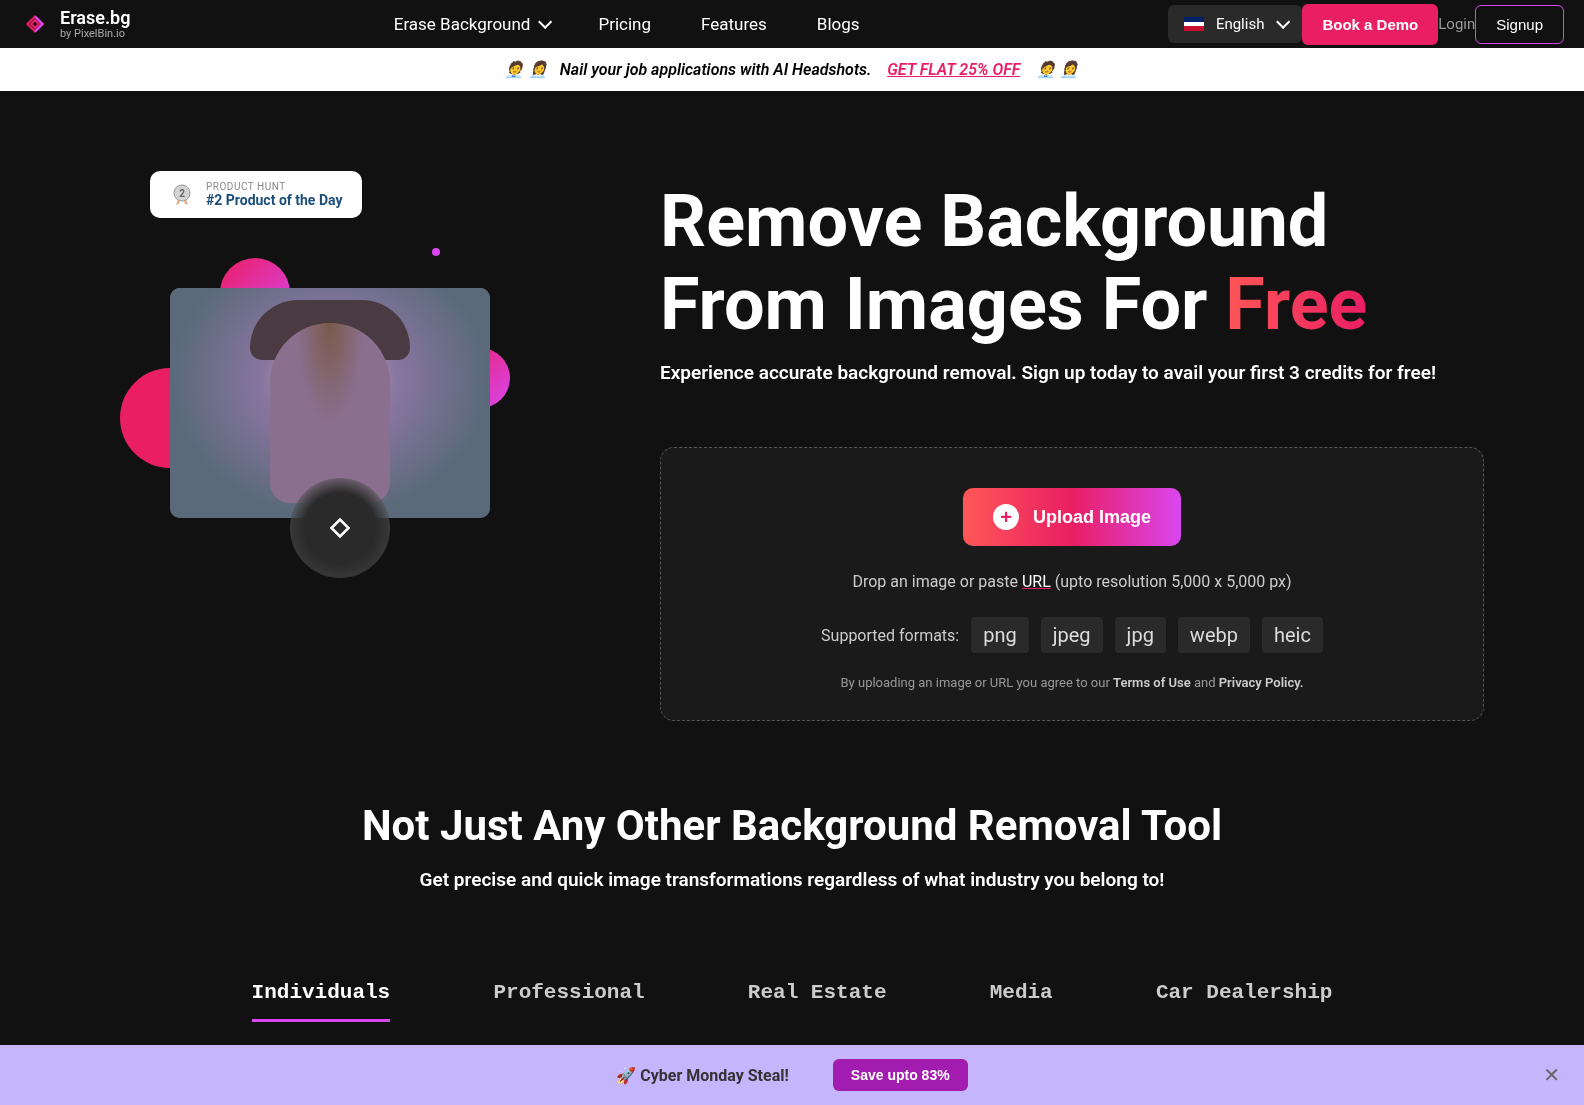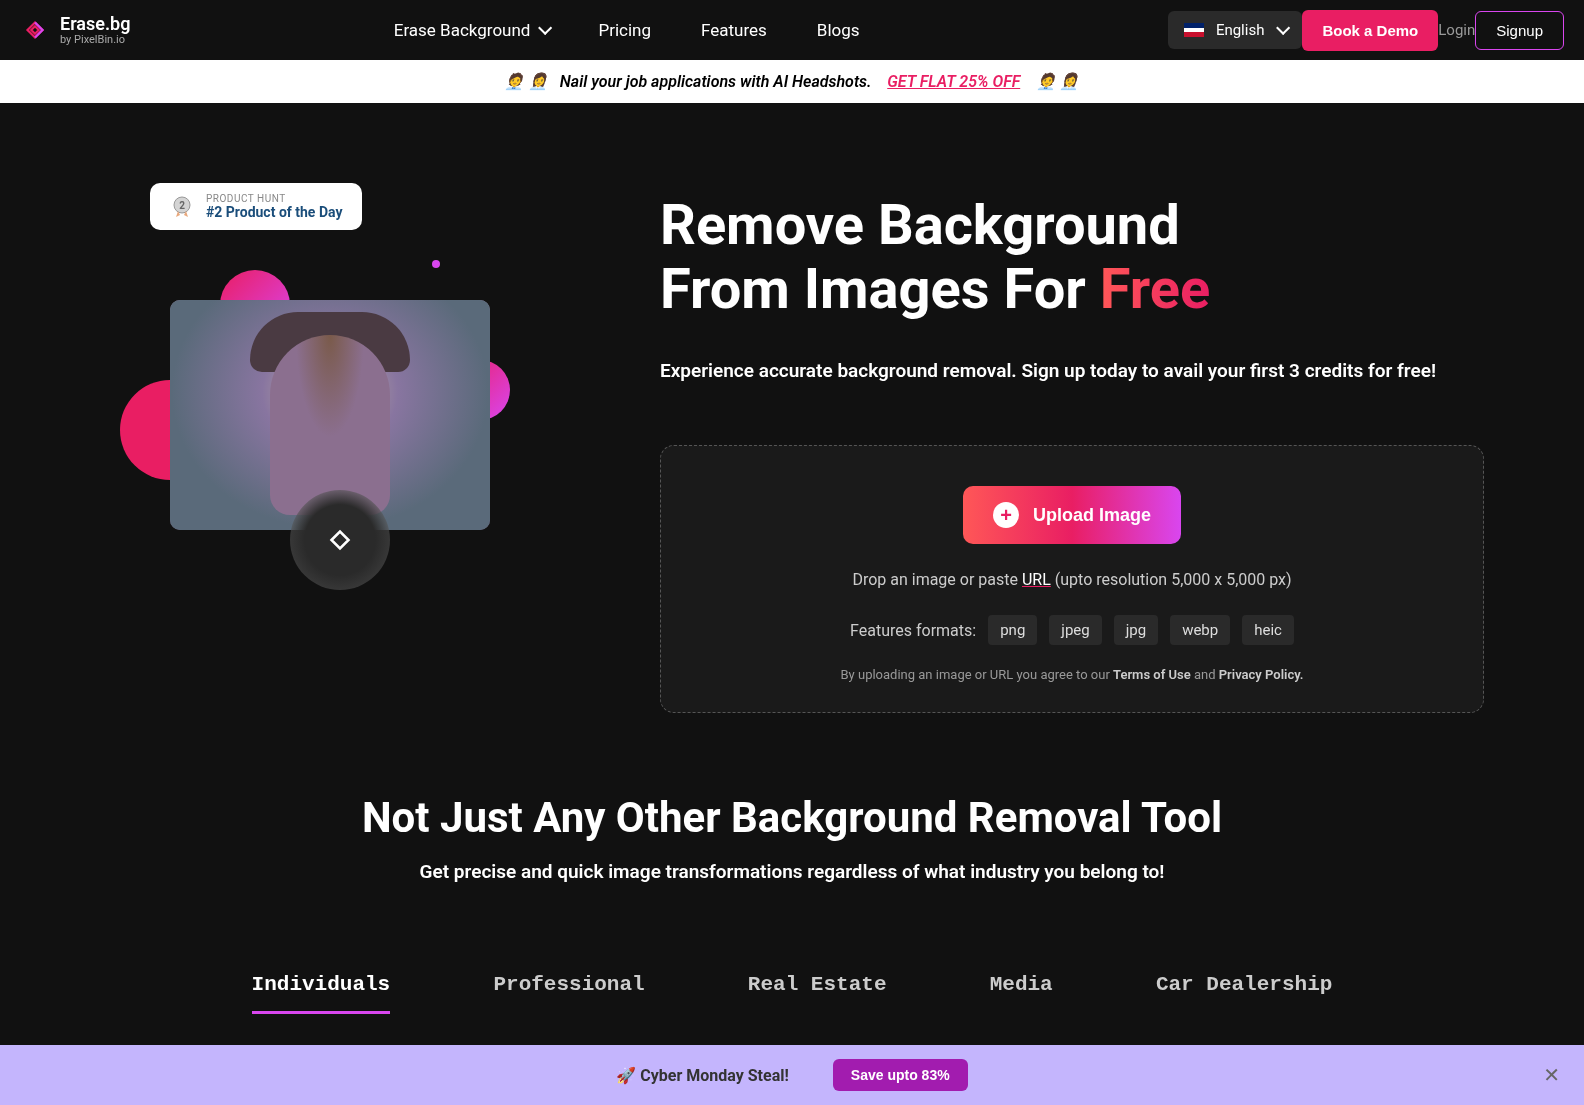--- a/index.html
+++ b/index.html
@@ -17,21 +17,21 @@
   position: relative;
 }
 
 
 .header {
   display: flex;
   align-items: center;
   justify-content: space-between;
   padding: 12px 20px;
   background: #111111;
-  height: 60px;
+  height: 48px;
 }
 .logo-area {
   display: flex;
   align-items: center;
   gap: 10px;
 }
 .logo-icon {
   width: 30px;
   height: 30px;
 }
@@ -256,24 +256,24 @@
   display: flex;
   align-items: center;
   justify-content: center;
 }
 
 .hero-right {
   flex: 1;
   padding-top: 10px;
 }
 .hero-title {
-  font-size: 56px;
+  font-size: 72px;
   font-weight: 700;
   line-height: 1.15;
-  margin-bottom: 35px;
+  margin-bottom: 12px;
 }
 .hero-title .free {
   color: #e91e63;
   background: linear-gradient(90deg, #ff5757, #e91e63);
   -webkit-background-clip: text;
   -webkit-text-fill-color: transparent;
 }
 .hero-sub {
   font-size: 19px;
   font-weight: 600;
@@ -330,21 +330,21 @@
   align-items: center;
   justify-content: center;
   gap: 12px;
   font-size: 16px;
   color: #ccc;
 }
 .format-tag {
   background: #2a2a2a;
   padding: 6px 12px;
   border-radius: 4px;
-  font-size: 15px;
+  font-size: 20px;
   color: #ddd;
 }
 .terms-text {
   margin-top: 22px;
   font-size: 13px;
   color: #999;
 }
 .terms-text b {
   color: #ccc;
   font-weight: 600;
@@ -523,21 +523,21 @@
     <p class="hero-sub">Experience accurate background removal. Sign up today to avail your first 3 credits for free!</p>
     <div class="upload-box">
       <button class="upload-btn">
         <span class="plus-circle">+</span>
         <span>Upload Image</span>
       </button>
       <div class="drop-text">
         <span>Drop an image or paste </span><span class="url">URL</span><span> (upto resolution 5,000 x 5,000 px)</span>
       </div>
       <div class="formats">
-        <span>Features formats:</span>
+        <span>Supported formats:</span>
         <span class="format-tag">png</span>
         <span class="format-tag">jpeg</span>
         <span class="format-tag">jpg</span>
         <span class="format-tag">webp</span>
         <span class="format-tag">heic</span>
       </div>
       <div class="terms-text">
         <span>By uploading an image or URL you agree to our </span><b>Terms of Use</b><span> and </span><b>Privacy Policy.</b>
       </div>
     </div>

